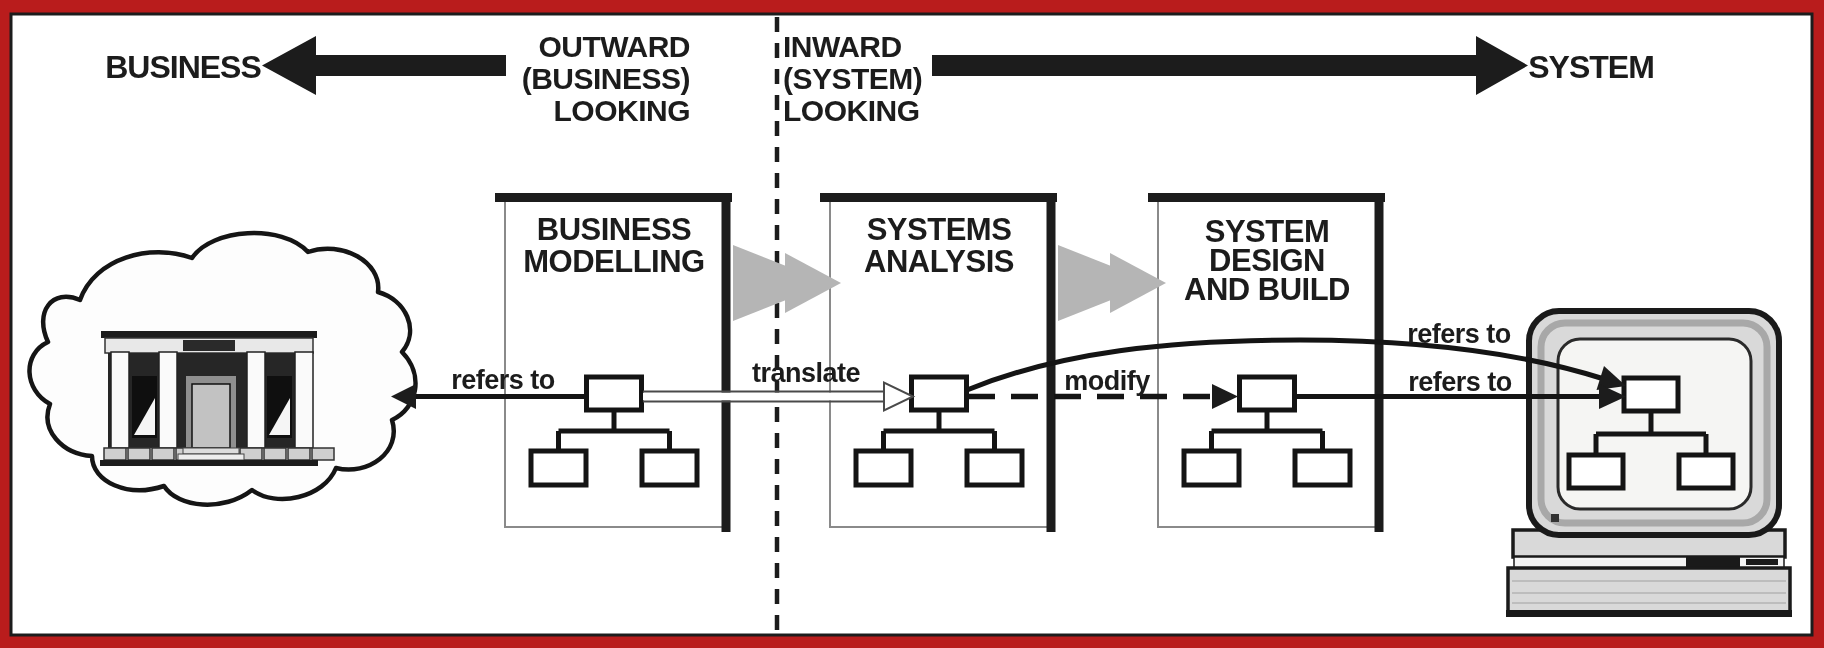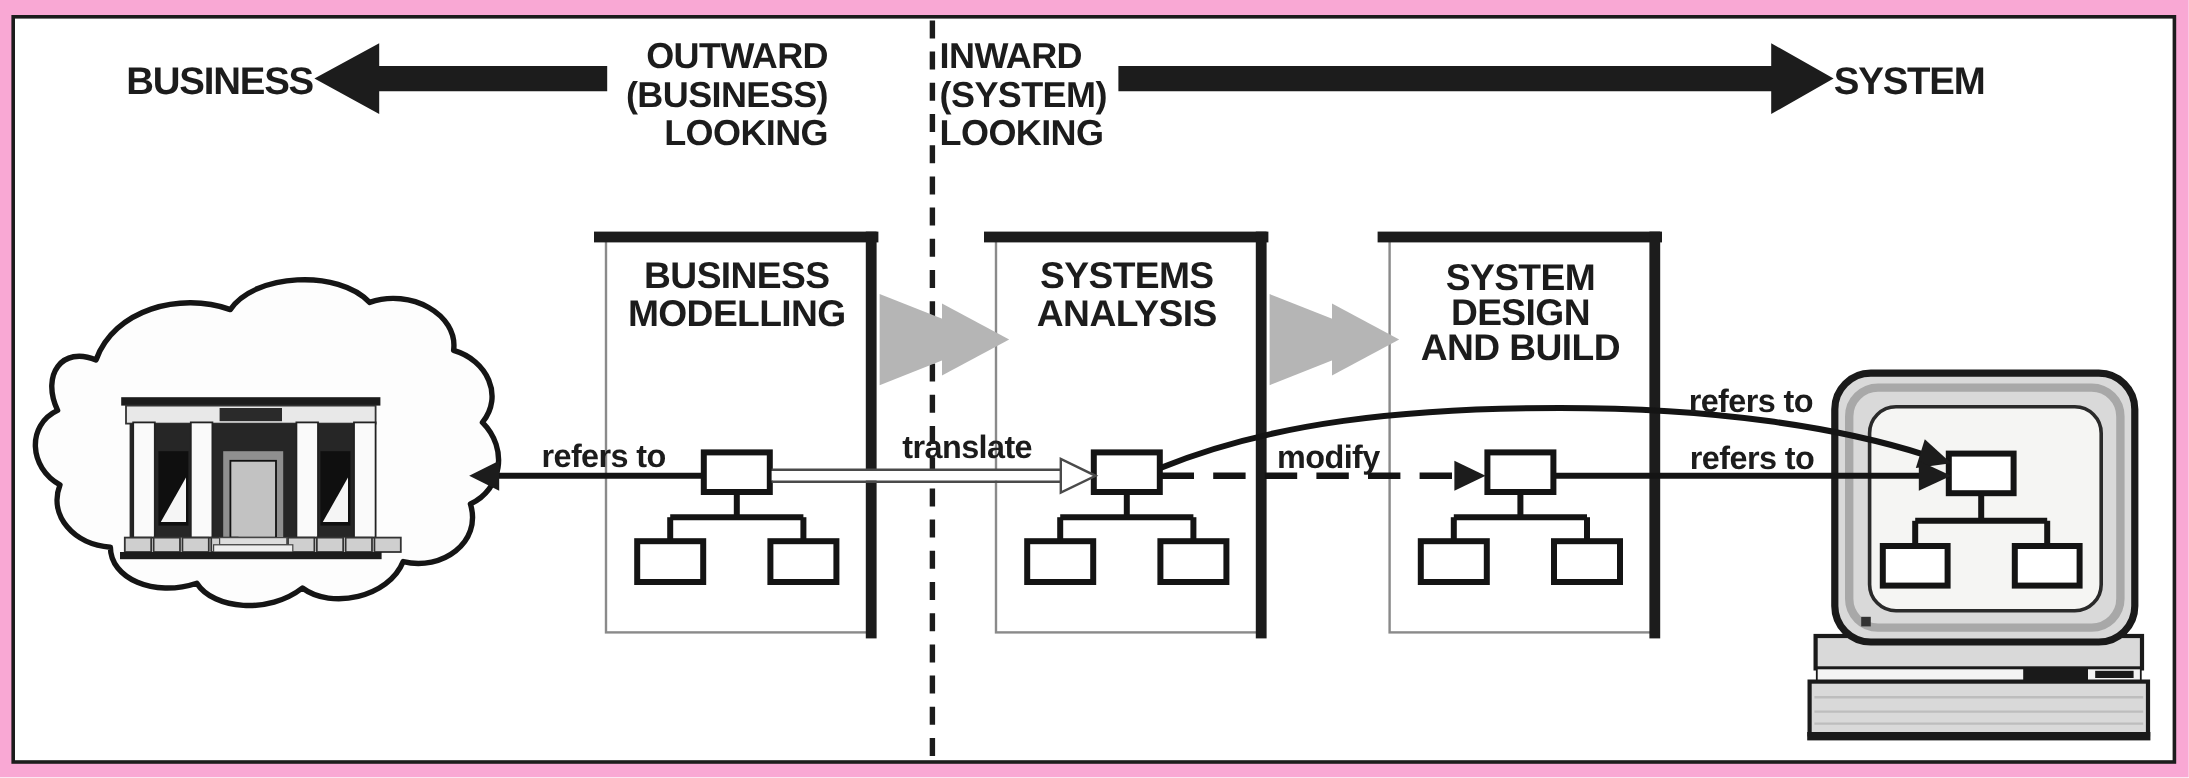--- a/index.html
+++ b/index.html
@@ -1,17 +1,17 @@
 <!DOCTYPE html>
 <html><head>
 <meta charset="utf-8">
 <title>Diagram</title>
 <style>
   html,body{margin:0;padding:0;background:#ffffff;}
-  .canvas{position:relative;width:1824px;height:648px;background:#f9a8d4;overflow:hidden;
+  .canvas{position:relative;width:1824px;height:648px;background:#b91c1c;overflow:hidden;
           font-family:"Liberation Sans",sans-serif;}
   svg{display:block;width:1824px;height:648px;}
   text{font-family:"Liberation Sans",sans-serif;font-weight:bold;fill:#1c1c1c;}
   .t-header{font-size:32px;letter-spacing:-1px;}
   .t-sub{font-size:30px;letter-spacing:-0.5px;}
   .t-stage{font-size:31px;letter-spacing:-0.5px;text-anchor:middle;}
   .t-conn{font-size:27px;letter-spacing:-0.5px;text-anchor:middle;}
   .ink{fill:#1c1c1c;}
   .box-thin{fill:#ffffff;stroke:#8a8a8a;stroke-width:2;}
   .hier{stroke:#141414;stroke-width:5;fill:none;}

